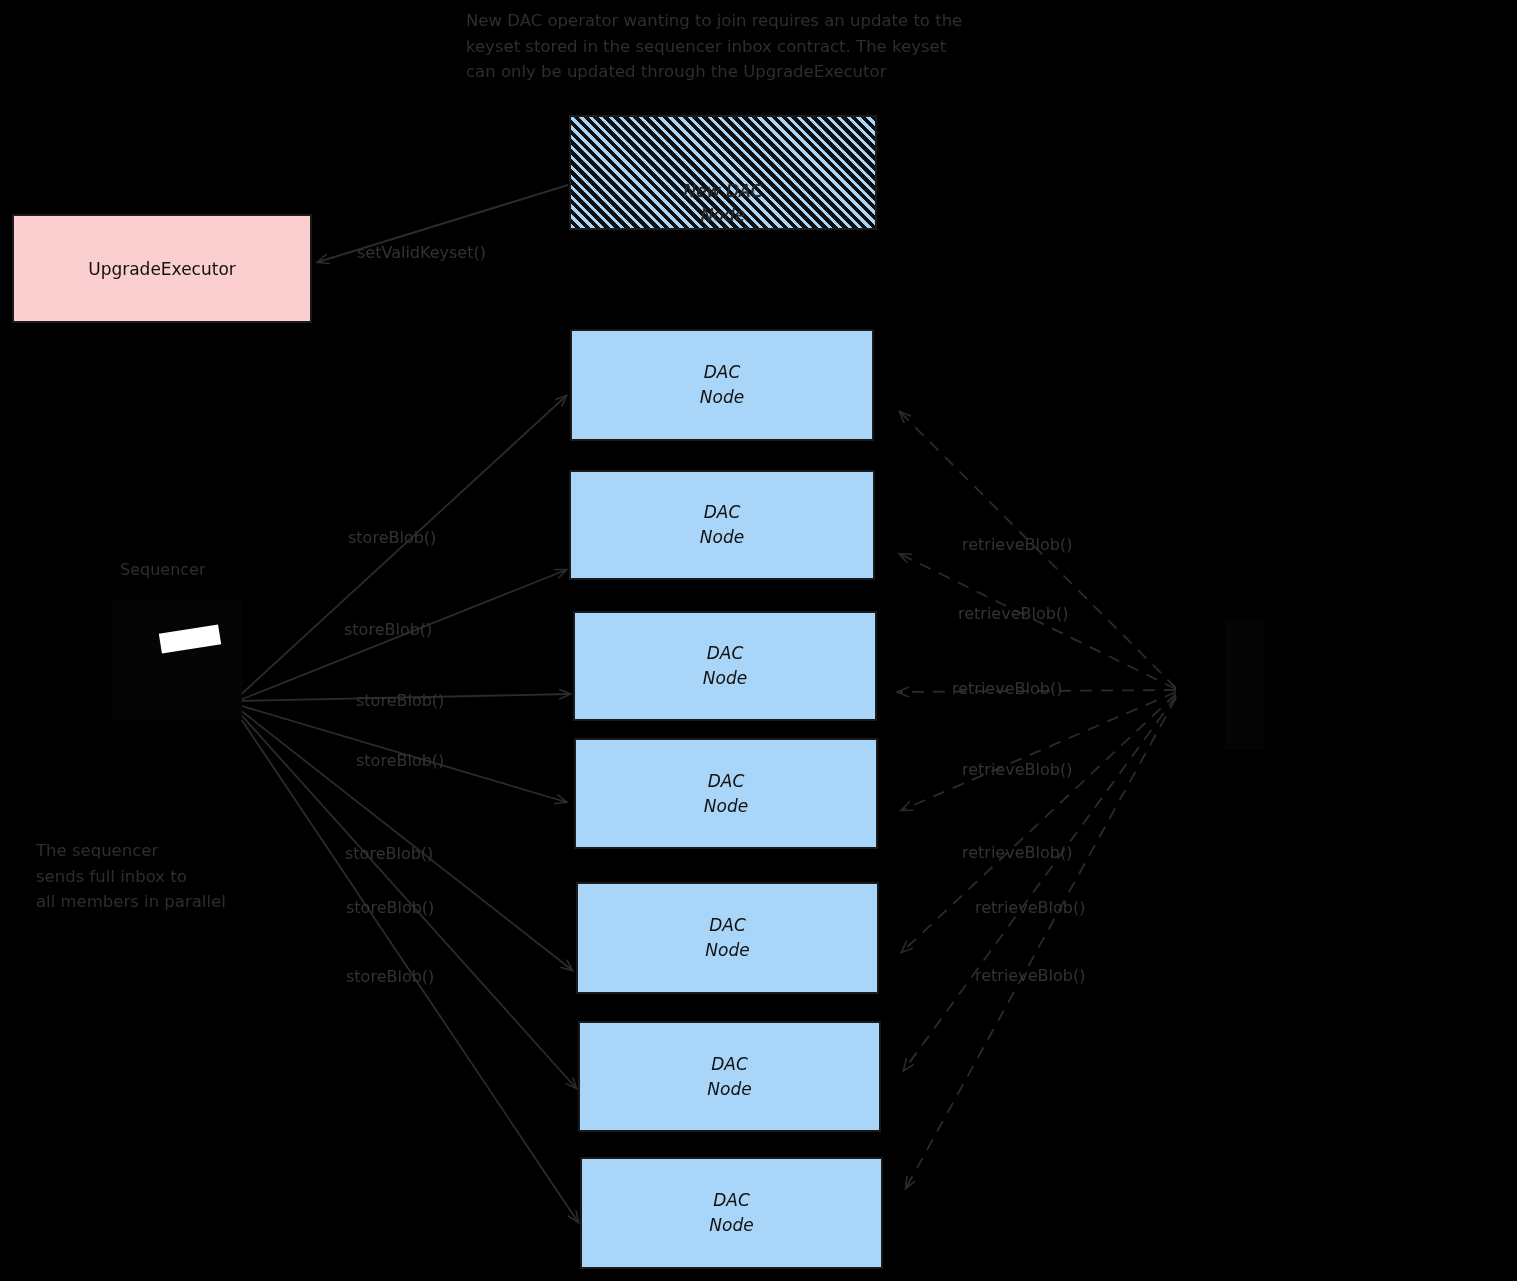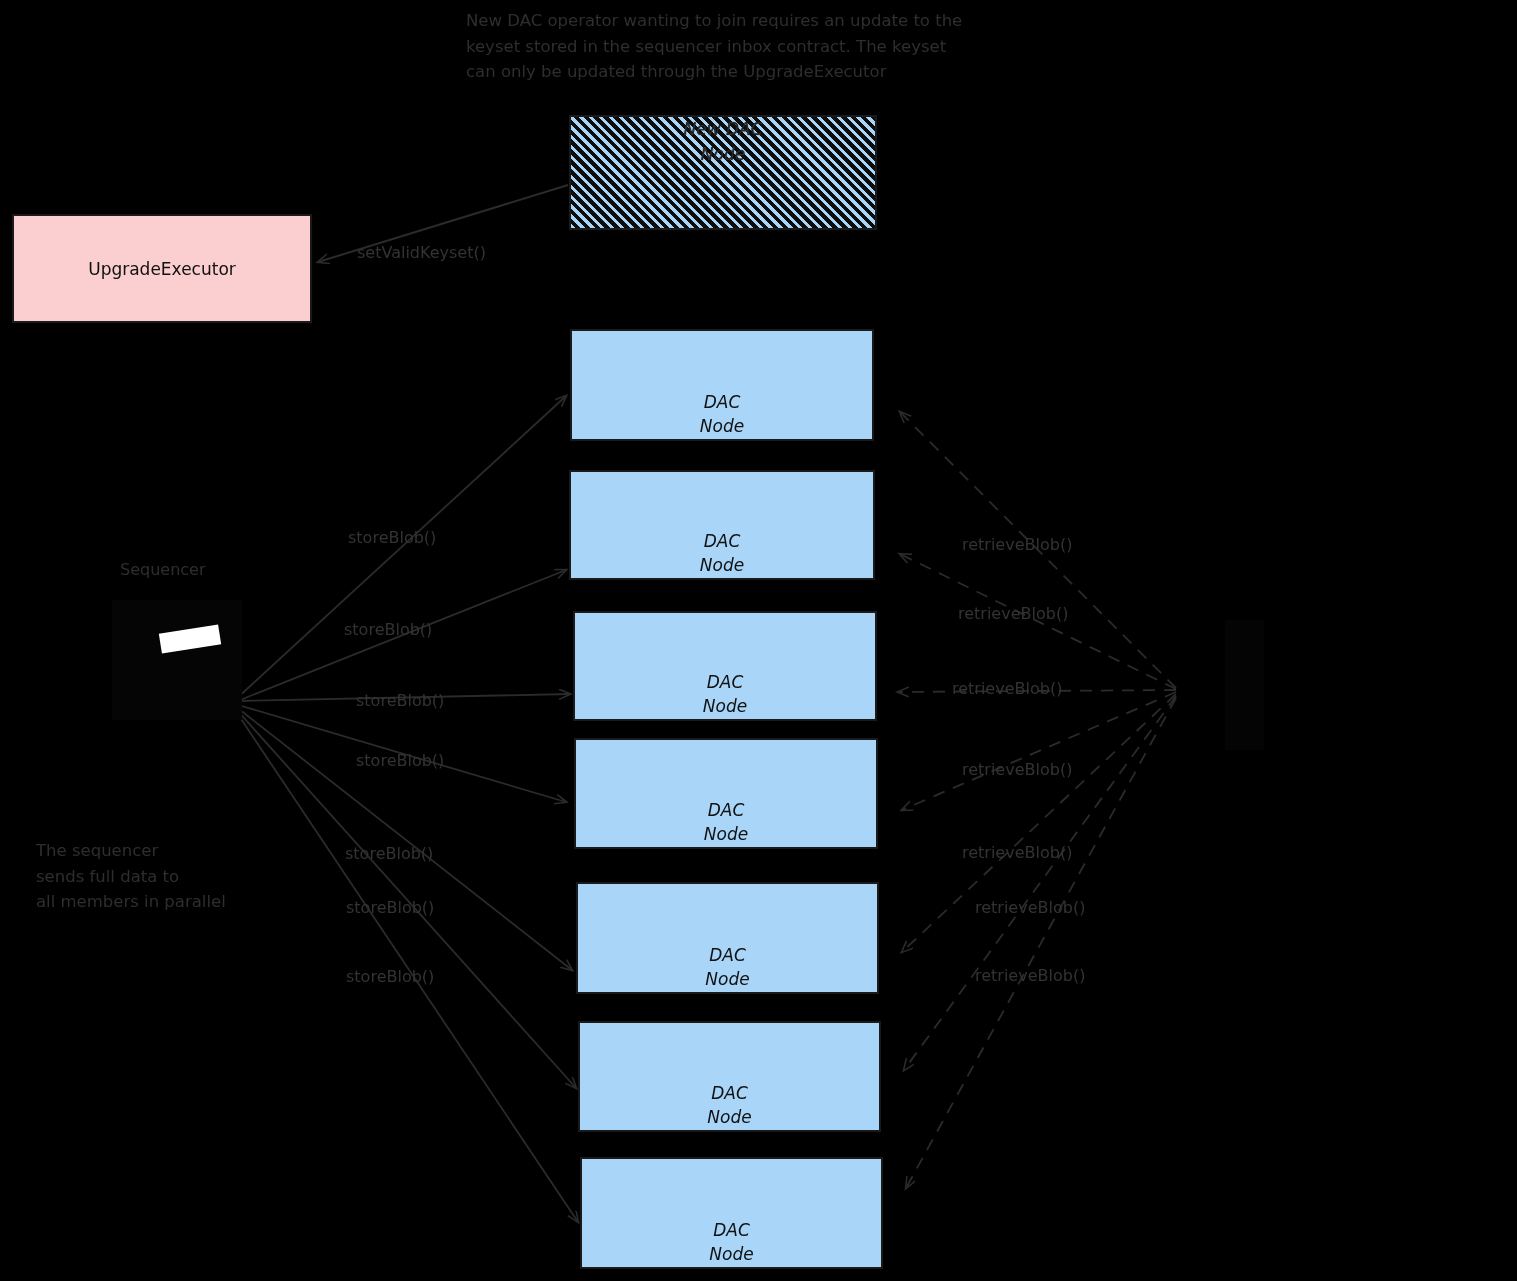--- a/index.html
+++ b/index.html
@@ -12,21 +12,21 @@
   }
   #svg-layer{position:absolute;left:0;top:0;width:1517px;height:1281px;}
   .node-box{
     position:absolute;
     background:#a8d5f8;
     border:2px solid #1a1a1a;
     box-sizing:border-box;
     display:flex;
     flex-direction:column;
     align-items:center;
-    justify-content:flex-end;
+    justify-content:center;
     color:#111111;
     font-size:17px;
     line-height:1.45;
     font-style:italic;
     font-family:"DejaVu Sans", sans-serif;
   }
   .node-box .l1,.node-box .l2{display:block;}
   .exec-box{
     position:absolute;
     background:#fbcfcf;
@@ -36,21 +36,21 @@
     color:#111111;font-size:17px;
   }
   .hatch-box{
     position:absolute;
     border:2px solid #1a1a1a;
     box-sizing:border-box;
     background:
       repeating-linear-gradient(45deg,
         #a8d5f8 0px, #a8d5f8 3px,
         #0d0d0d 3px, #0d0d0d 7px);
-    display:flex;flex-direction:column;align-items:center;justify-content:flex-start;
+    display:flex;flex-direction:column;align-items:center;justify-content:flex-end;
     color:#2b2b2b;font-size:17px;line-height:1.45;font-style:italic;
     text-shadow:0 0 1px #000;
   }
   .note{
     position:absolute;
     color:#2e2e2e;
     font-size:16.5px;
     line-height:1.55;
     white-space:pre-line;
     font-family:"DejaVu Sans", sans-serif;
@@ -190,17 +190,17 @@
 
   <div class="edge-label" style="left:962px;top:535px;">retrieveBlob()</div>
   <div class="edge-label" style="left:958px;top:604px;">retrieveBlob()</div>
   <div class="edge-label" style="left:952px;top:679px;">retrieveBlob()</div>
   <div class="edge-label" style="left:962px;top:760px;">retrieveBlob()</div>
   <div class="edge-label" style="left:962px;top:843px;">retrieveBlob()</div>
   <div class="edge-label" style="left:975px;top:898px;">retrieveBlob()</div>
   <div class="edge-label" style="left:975px;top:966px;">retrieveBlob()</div>
 
   <div class="note" style="left:36px;top:838px;width:280px;">The sequencer
-sends full data to
+sends full inbox to
 all members in parallel</div>
 
 
 </div>
 
 </body></html>

